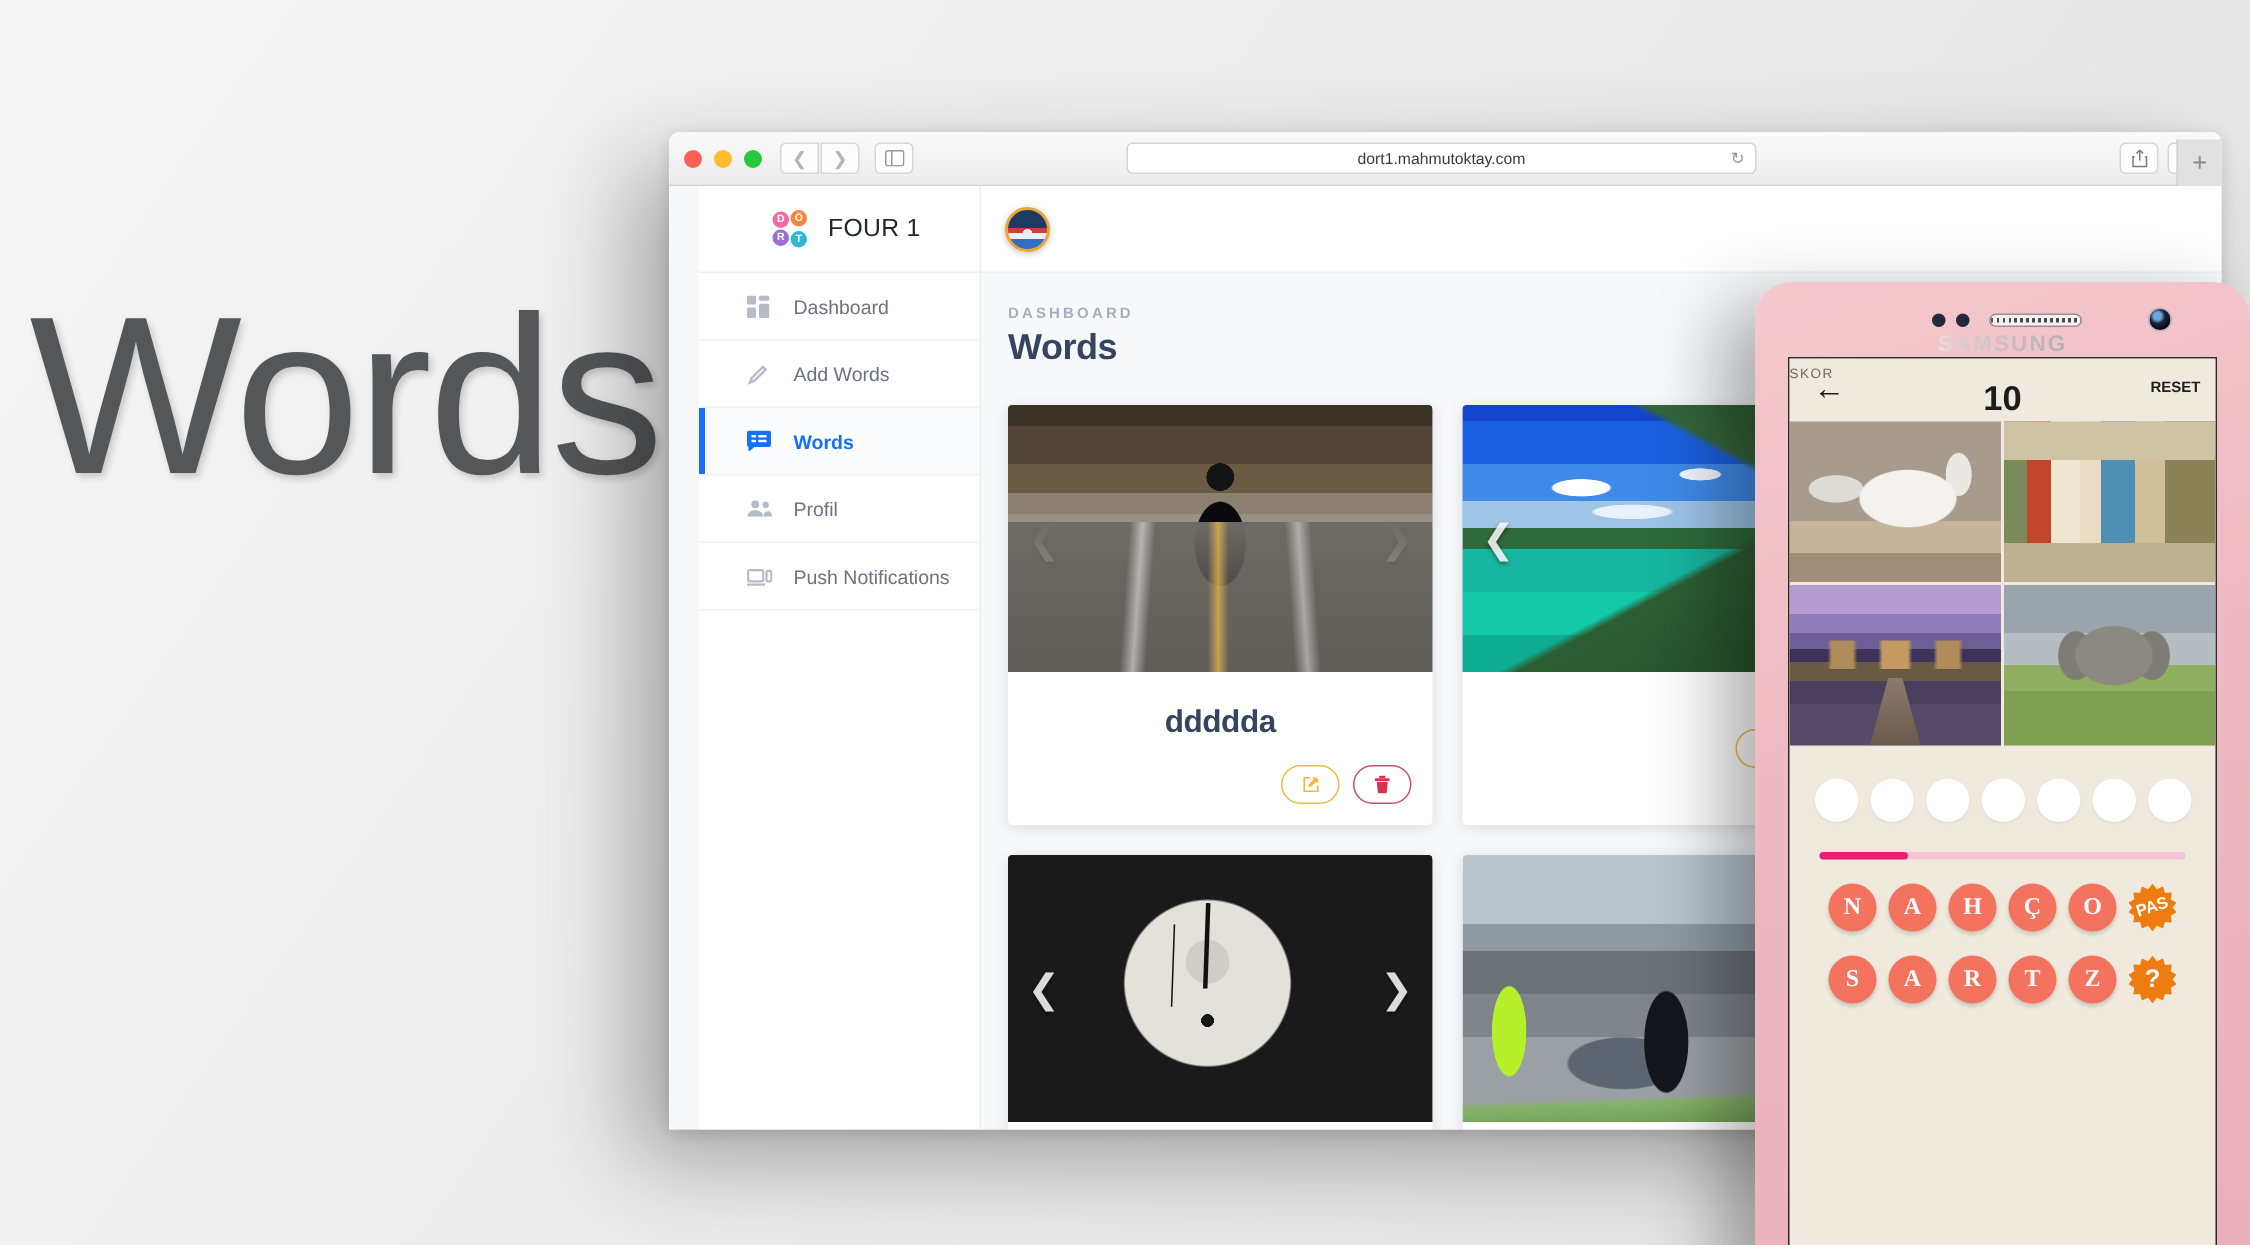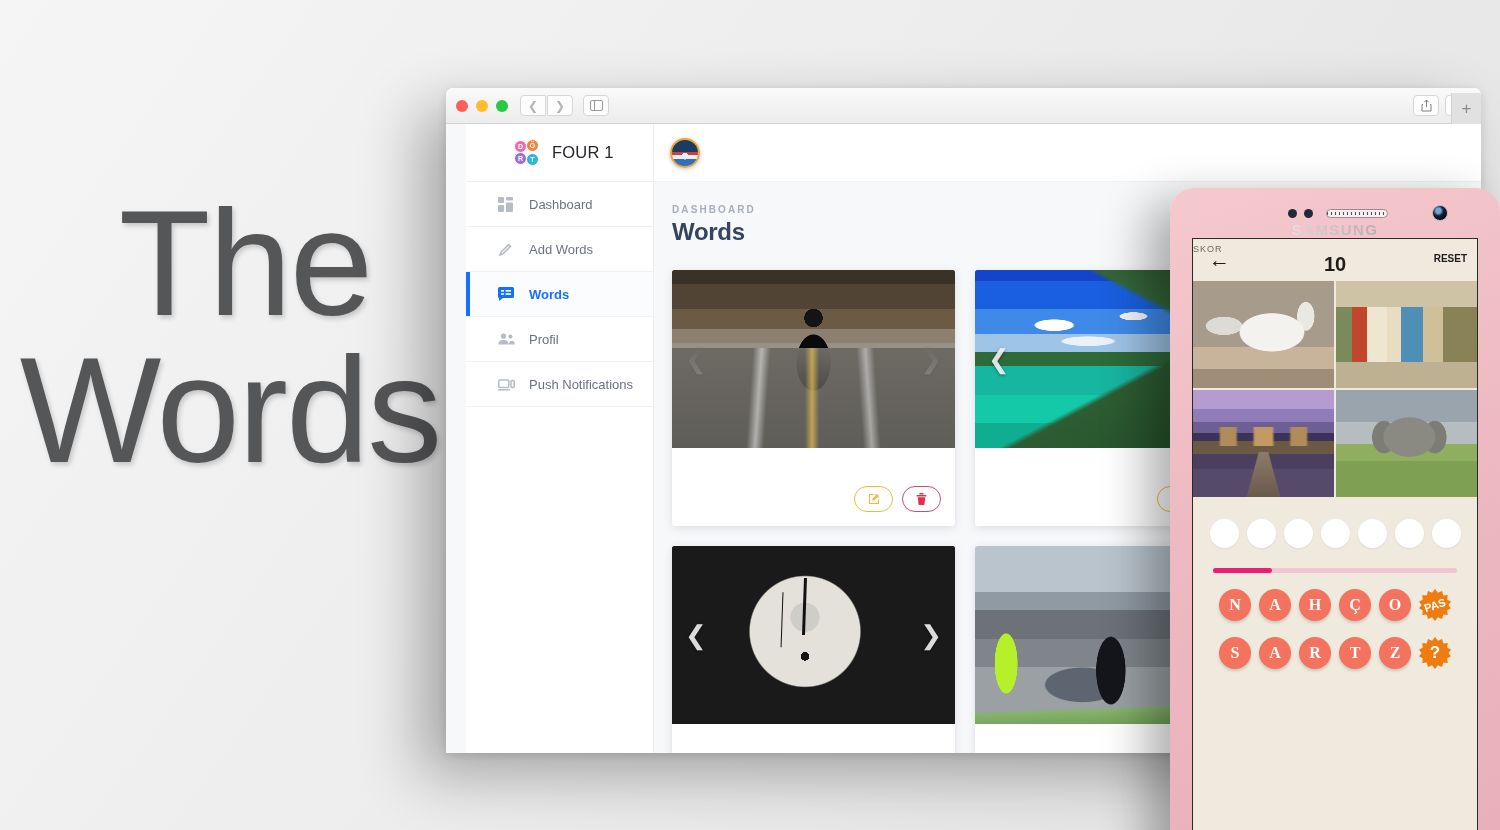--- a/index.html
+++ b/index.html
@@ -270,21 +270,21 @@
   }
   #screen {
     position: absolute; left: 0; right: 0; top: 45px; bottom: 0;
     background: #efeadd;
     border: 1px solid #2a2a2a;
     overflow: hidden;
   }
   #scorebar { height: 42px; position: relative; background: #efeadd; }
   #backarrow { position: absolute; left: 16px; top: 10px; font-size: 21px; color: #1b1b1b; line-height: 1; cursor:pointer; }
   #scorelbl { text-align: left; font-size: 9px; letter-spacing: 1px; color: #6a6a63; padding-top: 5px; }
-  #scoreval { text-align: center; font-size: 20px; font-weight: bold; color: #1c1c1c; line-height: 1; }
+  #scoreval { text-align: center; font-size: 23px; font-weight: bold; color: #1c1c1c; line-height: 1; }
   #reset { position: absolute; right: 10px; top: 14px; font-size: 10px; font-weight: bold; color: #1c1c1c; cursor:pointer; }
 
   #imggrid { display: grid; grid-template-columns: 1fr 1fr; gap: 2px; height: 216px; }
   .gimg { position: relative; overflow: hidden; }
   .g-horse {
     background:
       radial-gradient(ellipse 44px 26px at 56% 48%, #f3f2ee 0 72%, transparent 75%),
       radial-gradient(ellipse 12px 20px at 80% 33%, #e9e8e3 0 70%, transparent 74%),
       radial-gradient(ellipse 26px 13px at 22% 42%, #dcdbd6 0 68%, transparent 72%),
       linear-gradient(#a79b8b 0 62%, #c7b49a 62% 82%, #a08d77 82% 100%);
@@ -358,41 +358,44 @@
   .mb-back { width:0; height:0; border-top:7px solid transparent; border-bottom:7px solid transparent; border-right:11px solid #e9e9e9; }
   .mb-home { width:13px; height:13px; border:2px solid #e9e9e9; border-radius:50%; }
   .mb-rec  { width:11px; height:11px; background:#9a9a9a; }
 
   svg { display: block; }
 </style>
 </head>
 <body>
 
 <div id="hero">
-  <div class="line l1">The</div>
   <div class="line l2">Words</div>
 </div>
 
 <div id="browser">
 
   <div id="chrome">
     <div class="traffic">
       <span class="tl red"></span>
       <span class="tl yel"></span>
       <span class="tl grn"></span>
     </div>
     <div class="navgrp">
       <div class="navbtn">❮</div>
       <div class="navbtn">❯</div>
     </div>
     <div class="navbtn sidebtn">
       <svg width="13" height="11" viewBox="0 0 13 11">
           <rect x="0.5" y="0.5" width="12" height="10" rx="1.5" fill="none" stroke="#9a9a9a"></rect>
           <line x1="4.5" y1="0.5" x2="4.5" y2="10.5" stroke="#9a9a9a"></line>
         </svg>
+    </div>
+    <div id="urlbar">
+      <span>dort1.mahmutoktay.com</span>
+      <span class="reload">↻</span>
     </div>
     <div id="chromeright">
       <div class="navbtn">
         <svg width="11" height="13" viewBox="0 0 11 13">
             <path d="M5.5 1 L5.5 8 M5.5 1 L3.3 3.3 M5.5 1 L7.7 3.3" stroke="#7d7d7d" fill="none" stroke-width="1"></path>
             <path d="M2 5.5 L1 5.5 L1 12 L10 12 L10 5.5 L9 5.5" stroke="#7d7d7d" fill="none" stroke-width="1"></path>
           </svg>
       </div>
       <div class="navbtn">
         <svg width="13" height="12" viewBox="0 0 13 12">
@@ -485,20 +488,21 @@
         <div id="pagetitle">Words</div>
 
         <div id="grid">
 
           <div class="card">
             <div class="cardimg ph-moto">
               <span class="arr l">❮</span>
               <span class="arr r">❯</span>
             </div>
             <div class="cardbody">
+              <div class="cardword">ddddda</div>
               <div class="cardbtns">
                 <div class="cbtn edit">
                   <svg width="12" height="12" viewBox="0 0 12 12" fill="none" stroke="currentColor" stroke-width="1.1">
                       <path d="M10.5 6.6V10.5H1.5V1.5H5.6"></path>
                       <path d="M7.4 1.2L10.8 4.6"></path>
                       <path d="M4.2 7.8L4.6 5.8L9.3 1.1L10.9 2.7L6.2 7.4Z" fill="currentColor" stroke="none"></path>
                     </svg>
                 </div>
                 <div class="cbtn del">
                   <svg width="11" height="12" viewBox="0 0 11 12" fill="currentColor">

